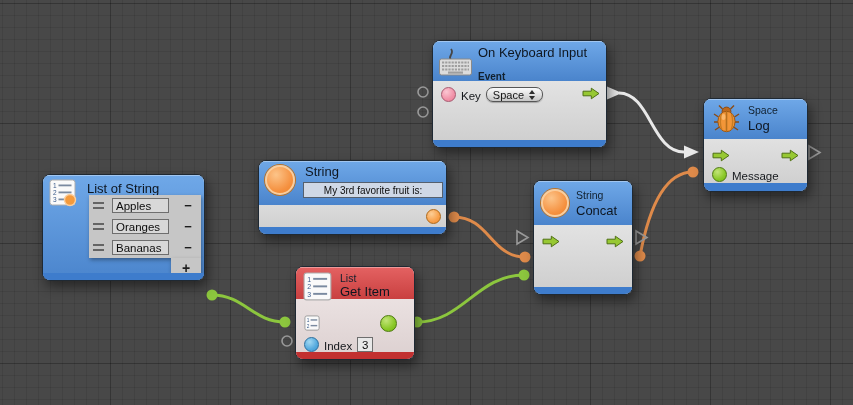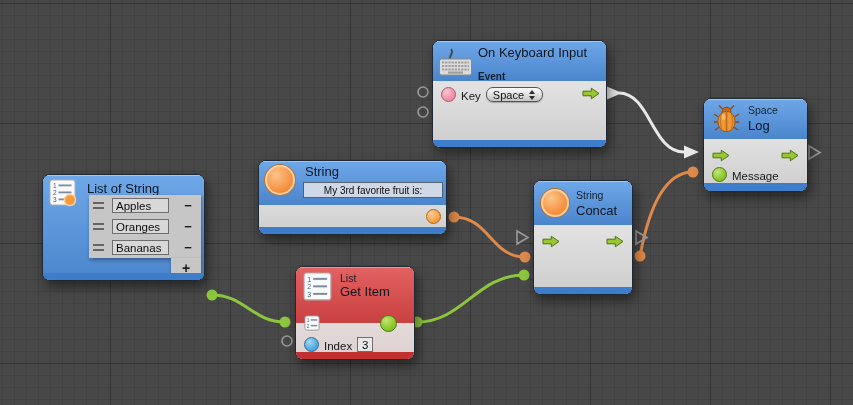--- a/index.html
+++ b/index.html
@@ -227,21 +227,21 @@
       <text x="3" y="7.5" font-size="5" fill="#3A5A8A">1</text>
       <text x="3" y="13.5" font-size="5" fill="#3A5A8A">2</text>
       <rect x="7" y="4.5" width="7" height="1.5" fill="#7A8AA0"></rect>
       <rect x="7" y="10.5" width="7" height="1.5" fill="#7A8AA0"></rect>
       <circle cx="13" cy="13" r="4" fill="#F49A3C" stroke="#FBCE9C"></circle>
     </svg>
     <div class="ftr"></div>
   </div>
 
   <div class="node red" style="left:295px;top:266px;width:120px;height:94px;">
-    <div class="hdr" style="height:56px;padding-left:9px;">
+    <div class="hdr" style="height:32px;padding-left:9px;">
       <svg class="absr" style="left:7px;top:5px;" width="30" height="30" viewBox="0 0 28 28">
         <rect x="1" y="1" width="25" height="25" rx="2.5" fill="#FAFAFA" stroke="#AEAEAE"></rect>
         <text x="4" y="9" font-size="6.5" fill="#3A5A8A">1</text>
         <text x="4" y="16" font-size="6.5" fill="#3A5A8A">2</text>
         <text x="4" y="23" font-size="6.5" fill="#3A5A8A">3</text>
         <rect x="9.5" y="5.5" width="13" height="1.8" fill="#7A8AA0"></rect>
         <rect x="9.5" y="12.5" width="13" height="1.8" fill="#7A8AA0"></rect>
         <rect x="9.5" y="19.5" width="13" height="1.8" fill="#7A8AA0"></rect>
       </svg>
       <div class="absr" style="left:44px;top:5px;">

